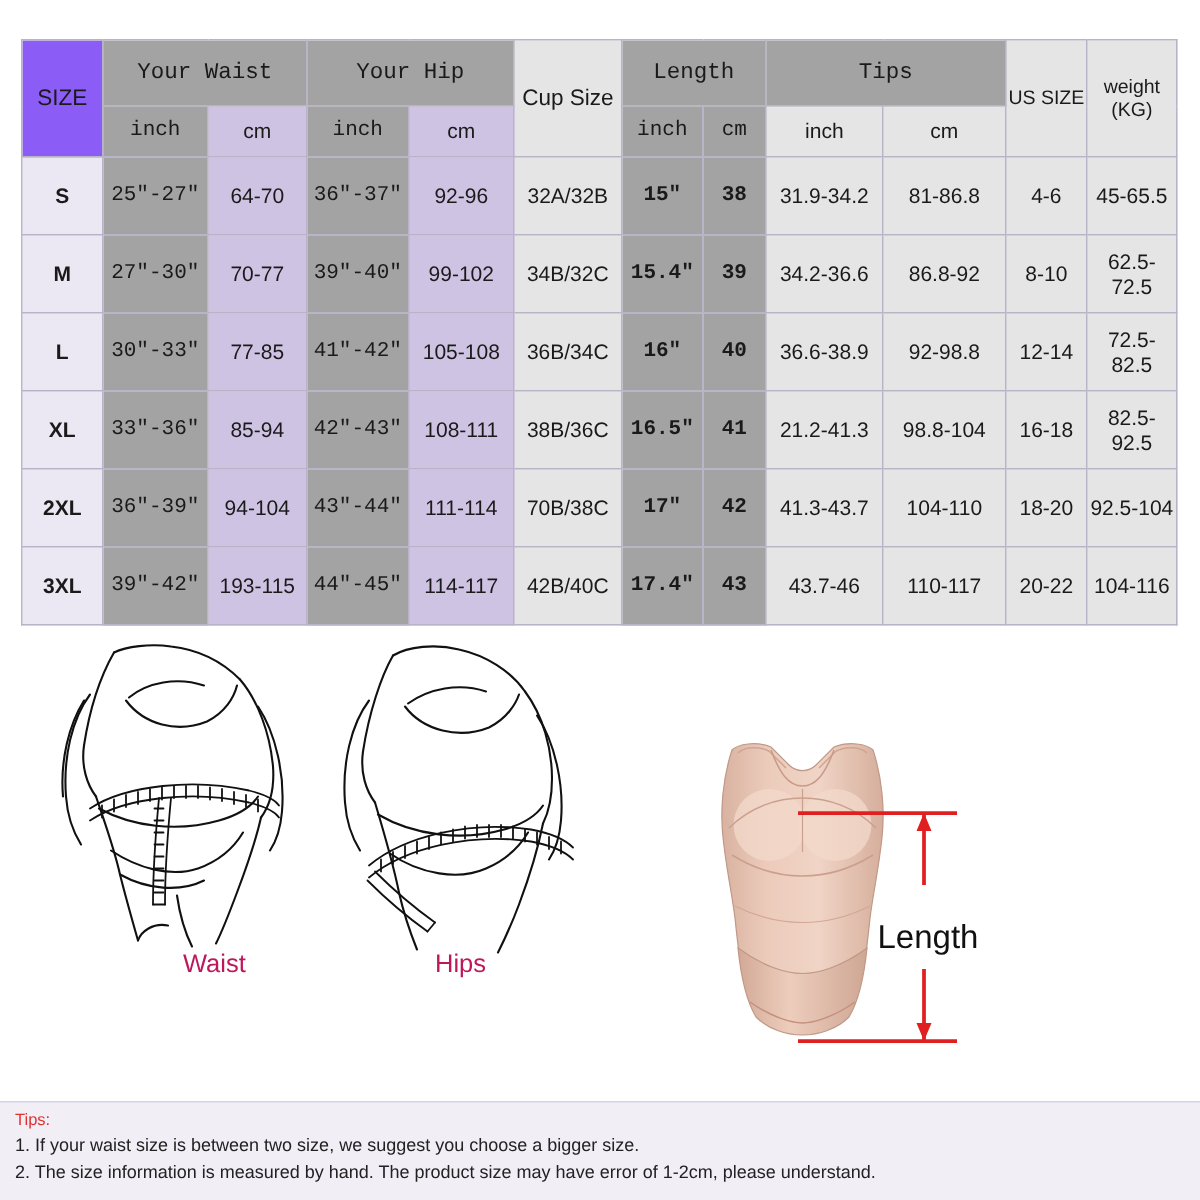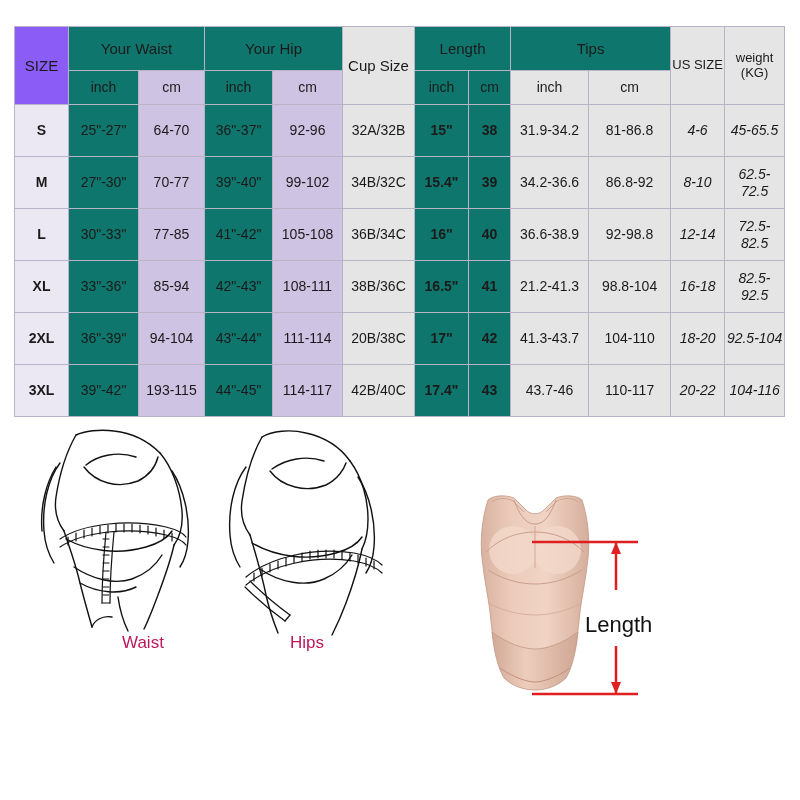--- a/index.html
+++ b/index.html
@@ -27,21 +27,21 @@
     border: 1px solid #b9b3c8;
     text-align: center;
     vertical-align: middle;
     font-weight: normal;
     color: #1a1a1a;
     padding: 2px 1px;
     line-height: 1.15;
   }
 
   
-  .tint-light { background: #0f766e; }
+  .tint-light { background: #a3a3a3; font-family: Liberation Mono, monospace; }
   .tint-deep  { background: #cfc3e3; }
   .plain      { background: #e5e5e5; }
 
   
   .hdr-group td { font-size: 15px; height: 44px; }
   .hdr-unit td  { font-size: 14px; height: 34px; }
 
   .size-label-cell {
     font-weight: bold;
     font-size: 16px;
@@ -49,21 +49,21 @@
   }
 
   
   .size-table tbody td { height: 52px; font-size: 14px; }
   td.sizecode {
     font-weight: bold;
     font-size: 18px;
     background: #ece8f3;
   }
   td.bold-val { font-weight: bold; font-size: 15px; }
-  td.small-val { font-size: 13px; font-style: italic; }
+  td.small-val { font-size: 13px; }
 
   
   .illus {
     position: relative;
     margin: 10px 14px 0 14px;
     height: 212px;
   }
   .fig-label {
     position: absolute;
     font-size: 17px;
@@ -195,21 +195,21 @@
         <td class="plain">98.8-104</td>
         <td class="plain small-val">16-18</td>
         <td class="plain small-val">82.5-92.5</td>
       </tr>
       <tr>
         <td class="sizecode">2XL</td>
         <td class="tint-light">36"-39"</td>
         <td class="tint-deep">94-104</td>
         <td class="tint-light">43"-44"</td>
         <td class="tint-deep">111-114</td>
-        <td class="plain">20B/38C</td>
+        <td class="plain">70B/38C</td>
         <td class="tint-light bold-val">17"</td>
         <td class="tint-light bold-val">42</td>
         <td class="plain">41.3-43.7</td>
         <td class="plain">104-110</td>
         <td class="plain small-val">18-20</td>
         <td class="plain small-val">92.5-104</td>
       </tr>
       <tr>
         <td class="sizecode">3XL</td>
         <td class="tint-light">39"-42"</td>
@@ -345,14 +345,19 @@
       <line x1="12" y1="158" x2="118" y2="158"></line>
       <line x1="96" y1="6" x2="96" y2="54"></line>
       <line x1="96" y1="110" x2="96" y2="158"></line>
     </g>
     <polygon points="96,6 91,18 101,18" fill="#e02020"></polygon>
     <polygon points="96,158 91,146 101,146" fill="#e02020"></polygon>
   </svg>
 
   <div class="length-label">Length</div>
 
+  <div class="tips">
+    <div class="tips-title">Tips:</div>
+    <div class="tips-line">1. If your waist size is between two size, we suggest you choose a bigger size.</div>
+    <div class="tips-line">2. The size information is measured by hand. The product size may have error of 1-2cm, please understand.</div>
+  </div>
 
 </div>
 
 </body></html>

